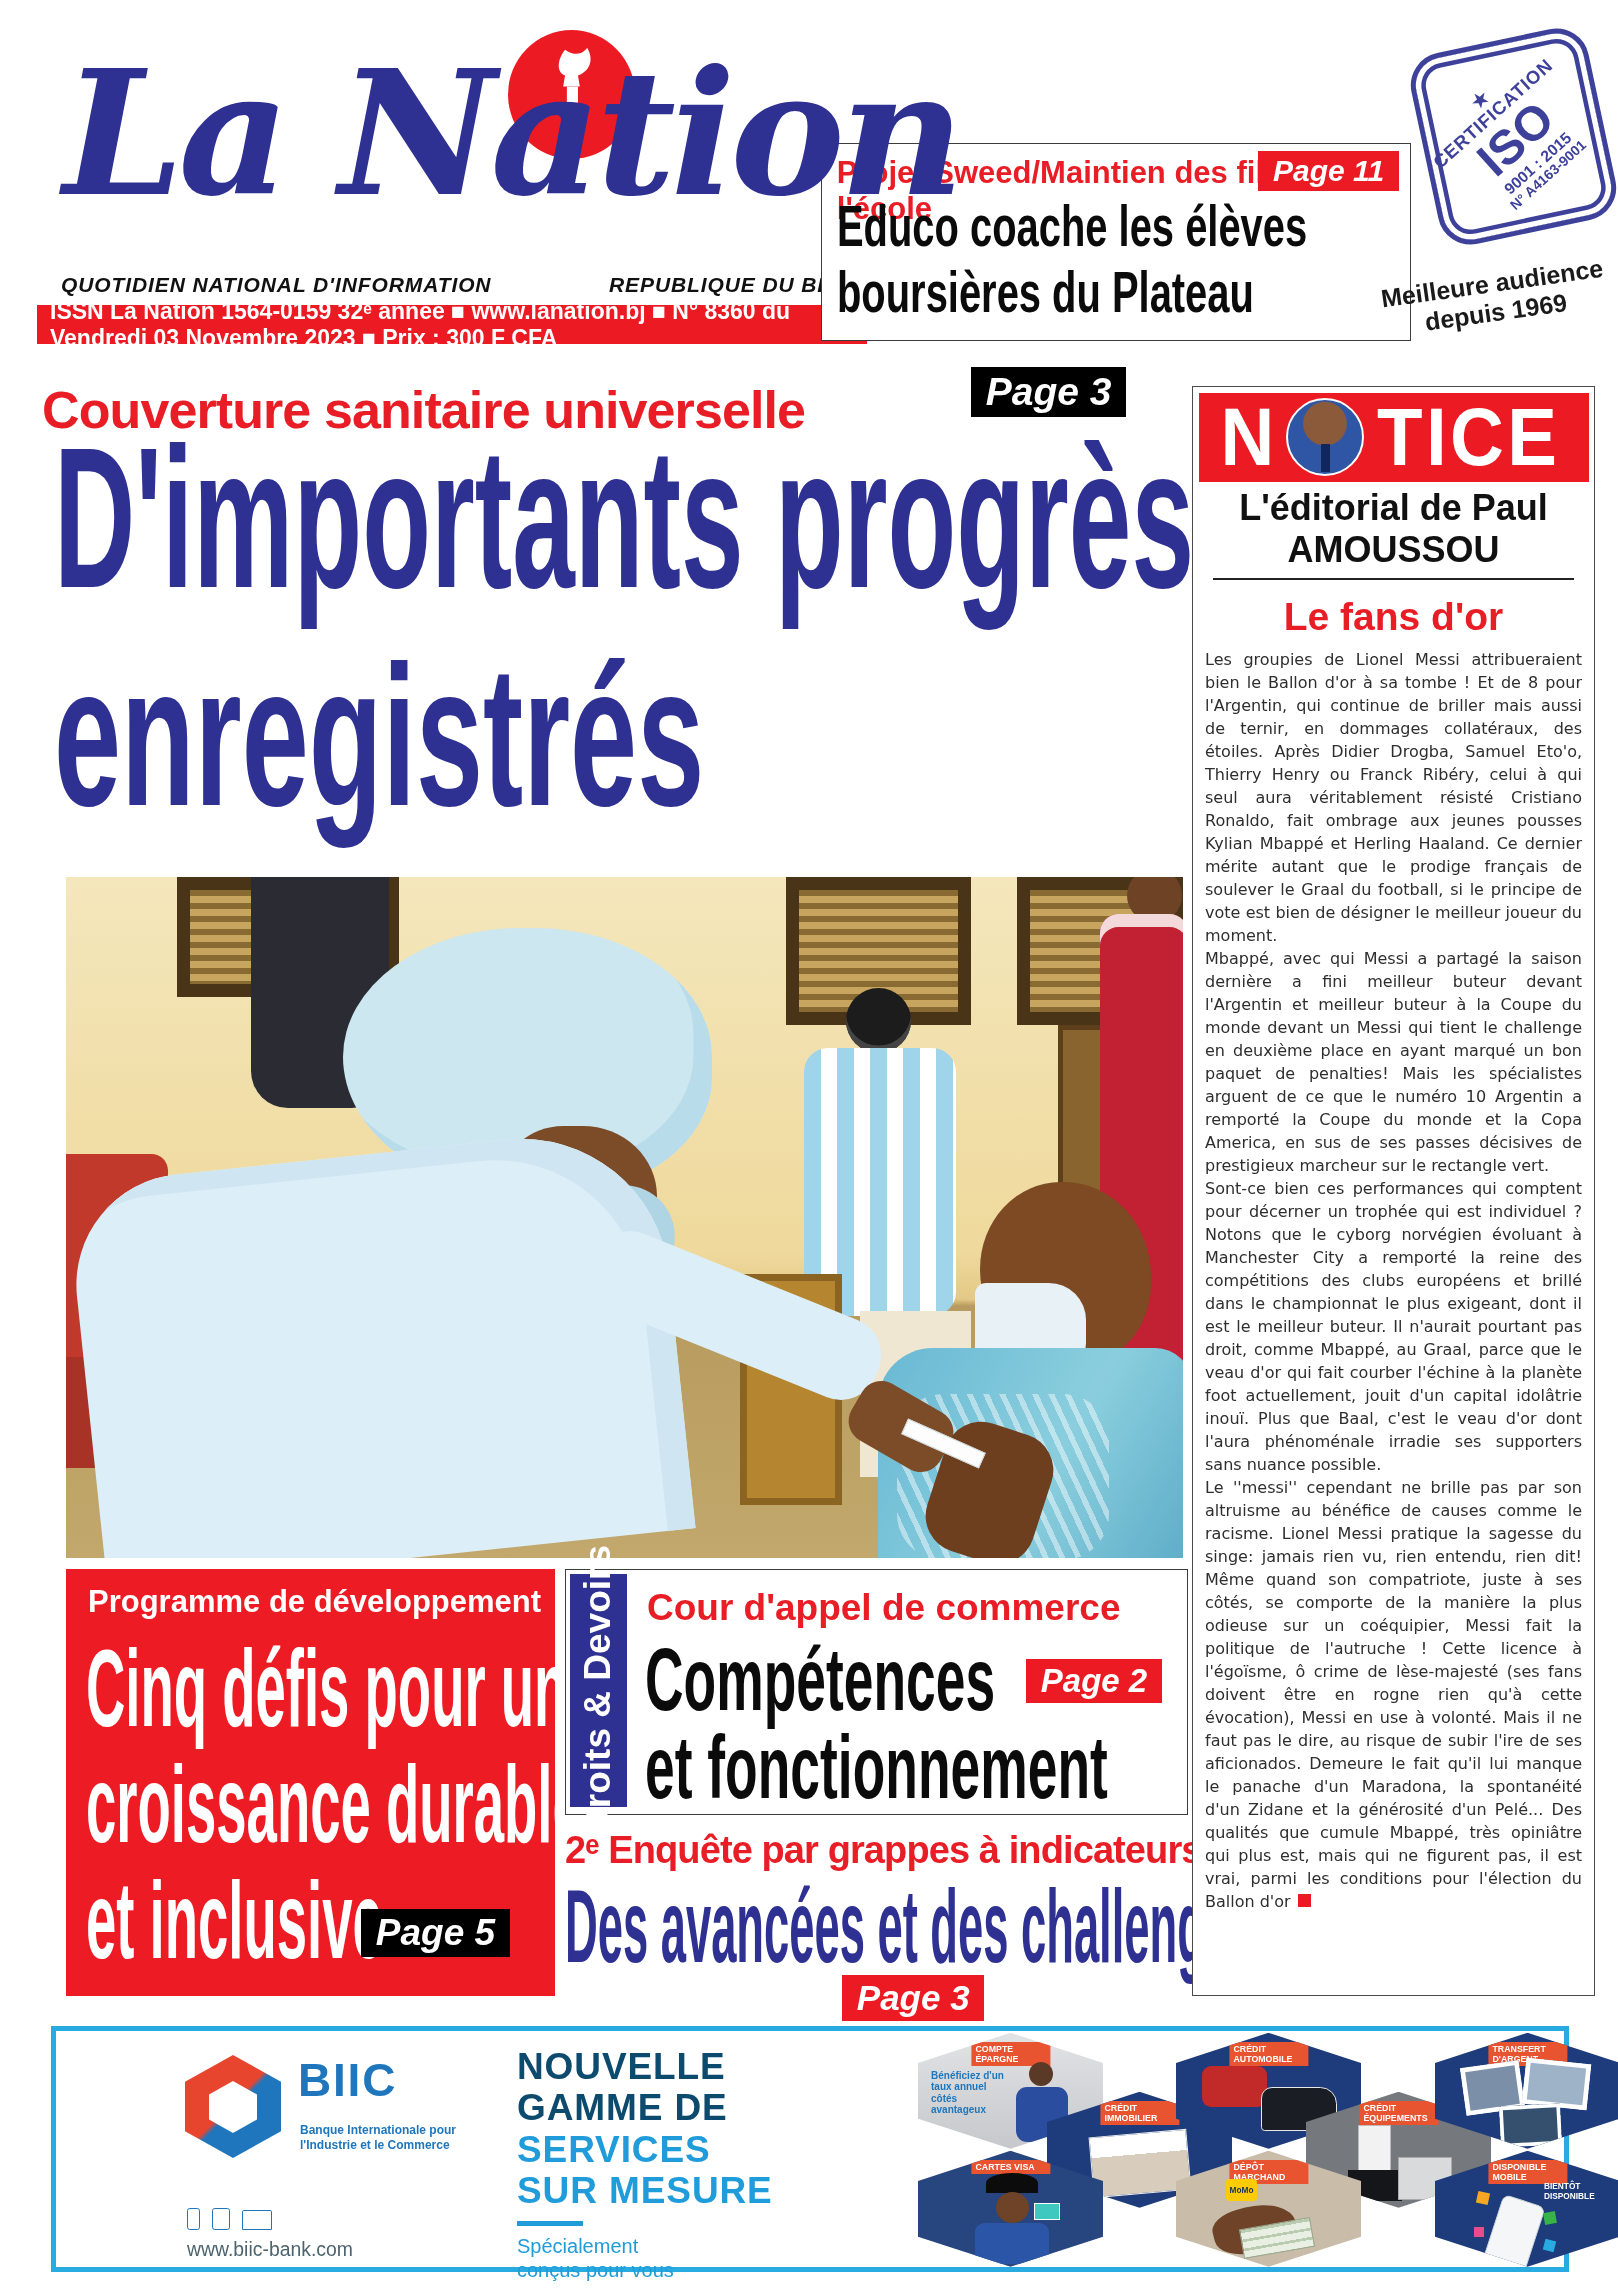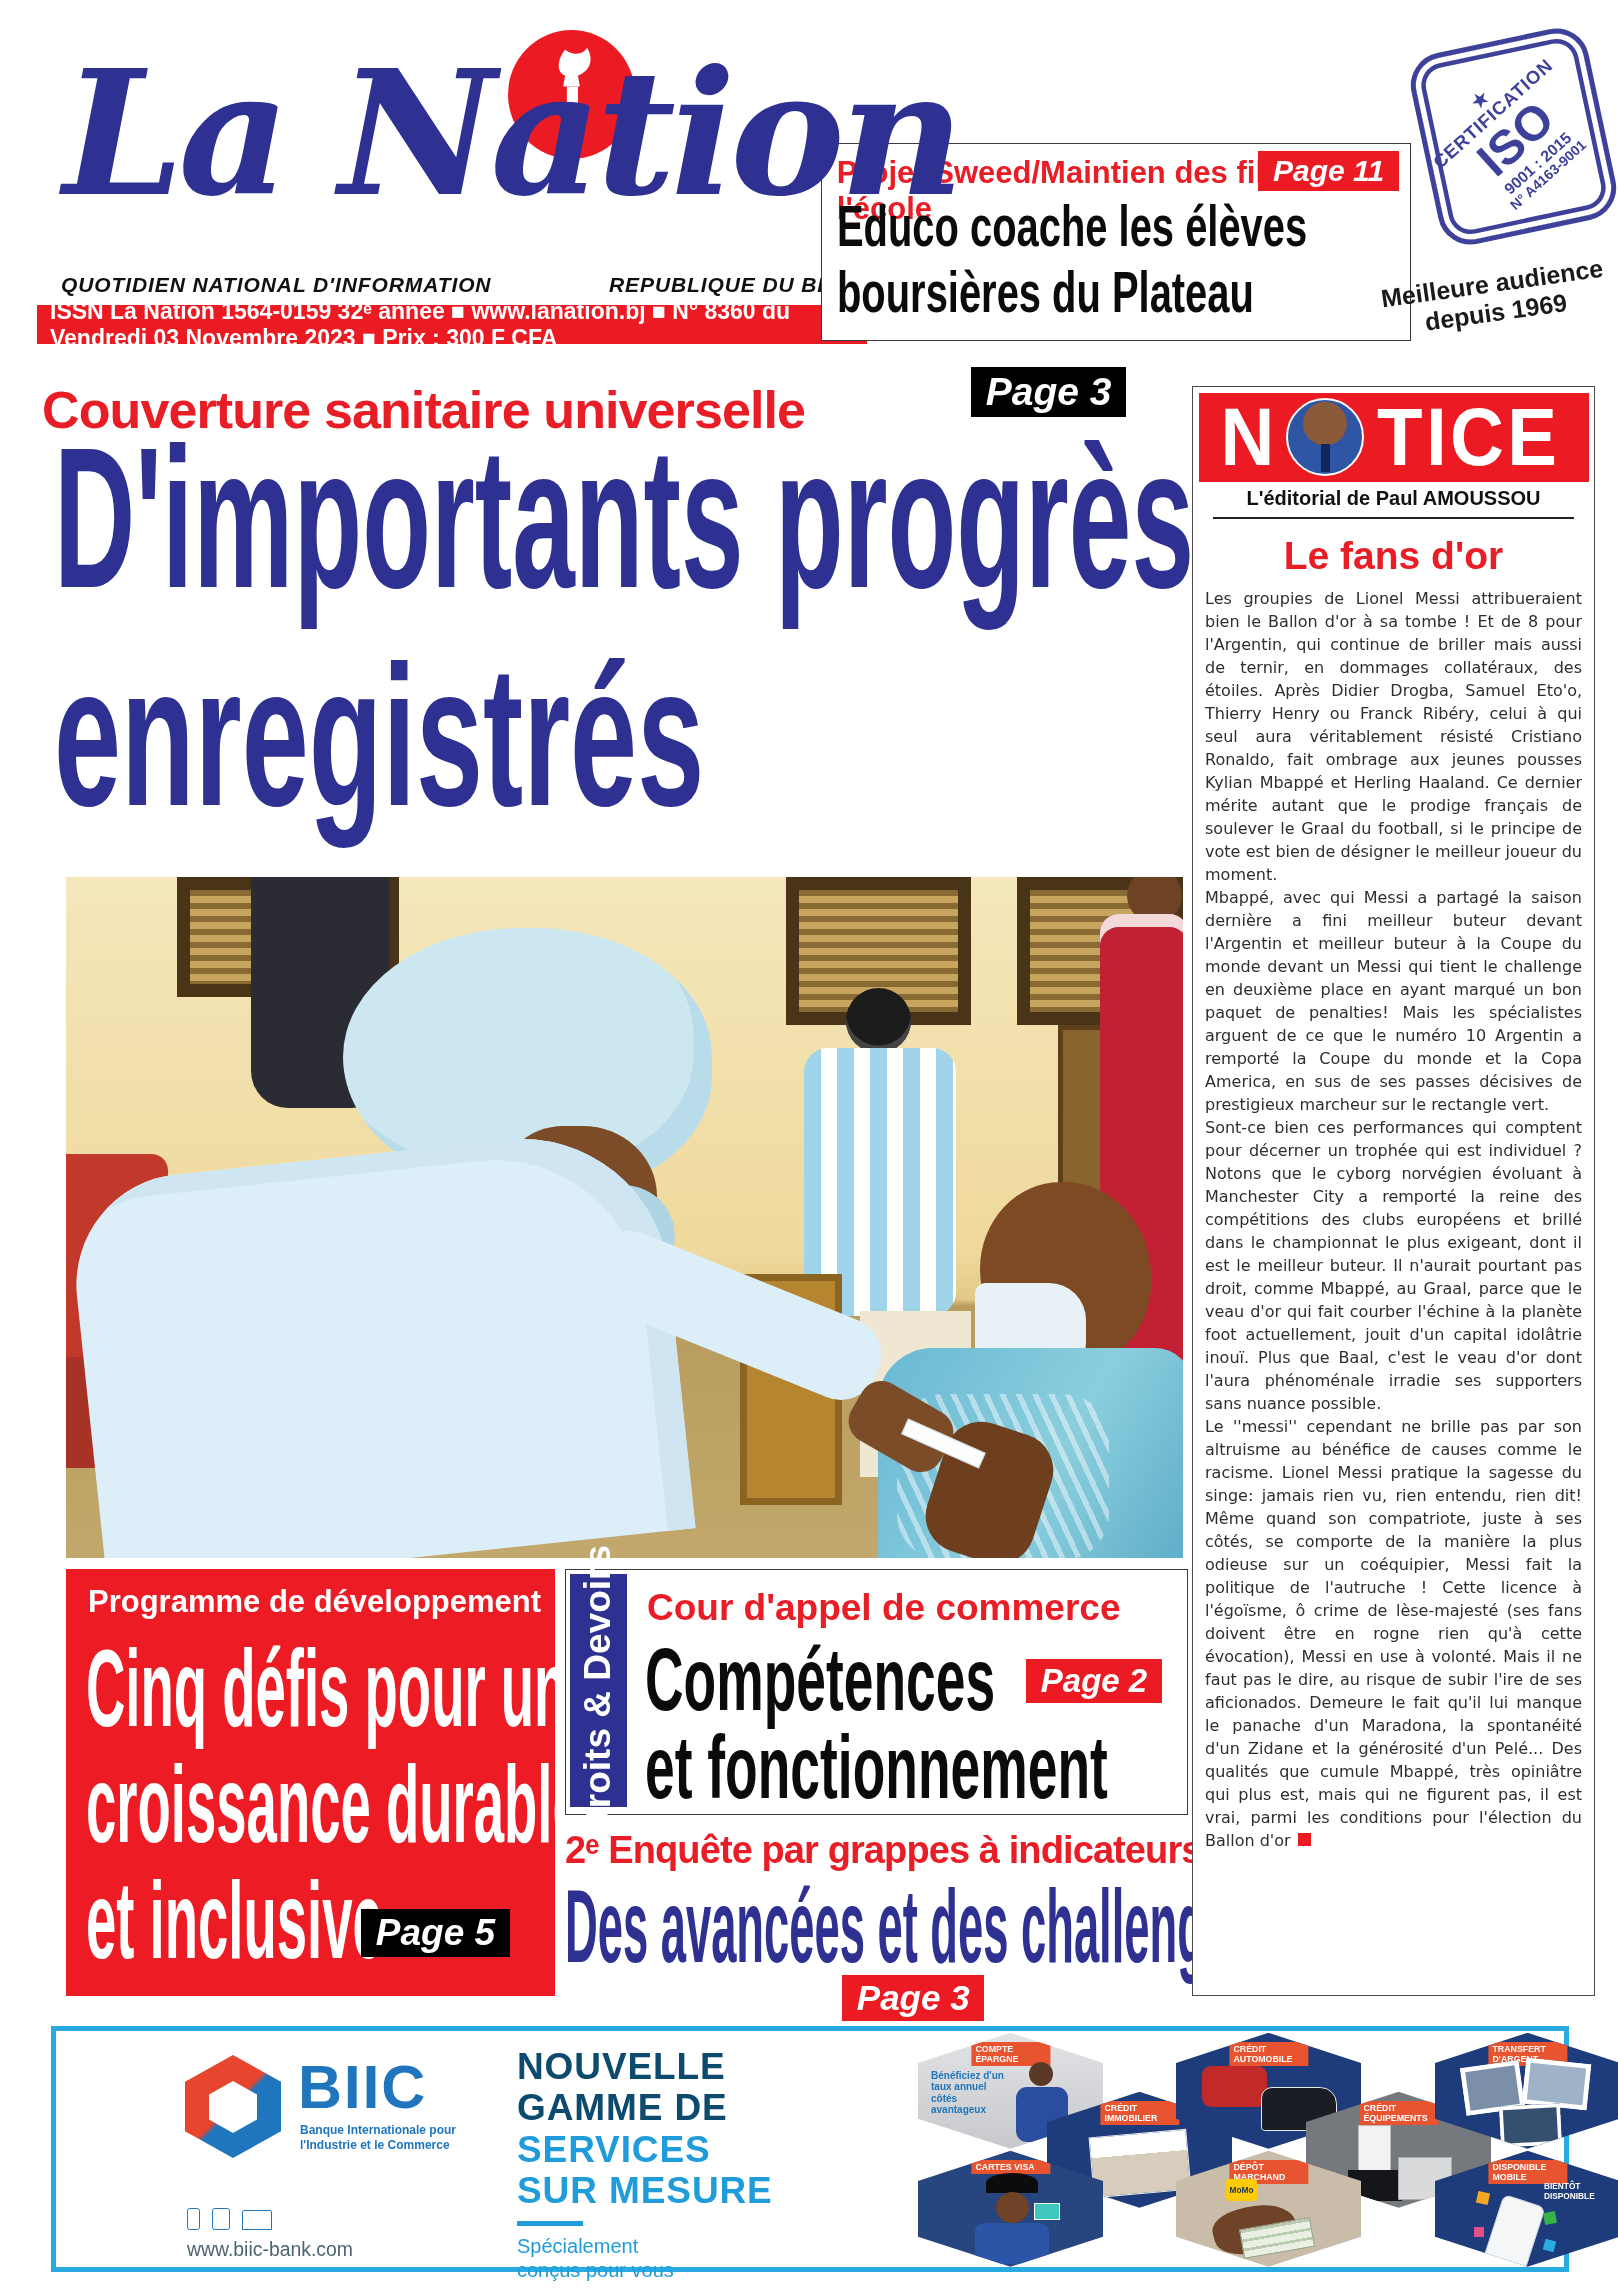--- a/index.html
+++ b/index.html
@@ -37,35 +37,35 @@
   .stamp-cap{font-weight:bold;color:#1a1a1a;text-align:center;transform:rotate(-8deg);
              font-size:25px;line-height:1.15;}
   
   .edit-col{border:1.8px solid #4a4a4a;background:#fff;}
   .notice-banner{background:#EC1B23;display:flex;align-items:center;justify-content:center;gap:5.5px;}
   .notice-letters{color:#fff;font-weight:bold;font-size:81px;letter-spacing:3.7px;line-height:1;
                   transform:scaleX(.92);transform-origin:50% 50%;}
   .avatar{width:74px;height:74px;border-radius:50%;background:radial-gradient(circle at 50% 32%,#8a5a3b 0 34%,#2F56A4 36%);
           border:2.8px solid #fff;overflow:hidden;position:relative;}
   .avatar::after{content:"";position:absolute;left:33px;top:44px;width:9.2px;height:28px;background:#10265c;}
-  .edit-byline{font-size:20px;font-weight:bold;color:#111;text-align:center;}
+  .edit-byline{font-size:36px;font-weight:bold;color:#111;text-align:center;}
   .edit-rule{height:1.8px;background:#222;margin:7.4px 20px 0 20px;}
   .edit-title{font-size:39px;font-weight:bold;color:#E91D25;text-align:center;}
   .edit-text{font-family:"DejaVu Sans",sans-serif;font-size:16px;line-height:23px;
              color:#2e2e2e;text-align:justify;padding:0 12px;}
   .edit-text p{margin:0;}
   .endmark{display:inline-block;width:13px;height:13px;background:#EC1B23;margin-left:7.4px;vertical-align:baseline;}
   
   .photo{background:linear-gradient(#F4E7BC 0%,#EFD99C 55%,#E3C987 62%,#B89B5E 63%,#C2A86C 100%);overflow:hidden;}
   .ph{position:absolute;}
   .window{background:repeating-linear-gradient(180deg,#8a6a33 0 6.5px,#c8a55f 6.5px 13px);
           border:13px solid #4A3418;box-sizing:border-box;}
   
   .ad{border:5.5px solid #29ABE2;background:#fff;box-sizing:border-box;}
-  .biic-word{color:#1F76BC;font-weight:bold;font-size:61px;line-height:1;letter-spacing:1.8px;}
+  .biic-word{color:#1F76BC;font-weight:bold;font-size:46px;line-height:1;letter-spacing:1.8px;}
   .biic-tag{color:#1F76BC;font-size:12px;font-weight:bold;line-height:1.25;}
   .ad-red{color:#0c4a6e;font-weight:bold;font-size:37px;line-height:1.12;letter-spacing:0.9px;}
   .ad-blue{color:#1F9CD9;font-weight:bold;font-size:37px;line-height:1.12;letter-spacing:0.9px;}
   .ad-sub{color:#1F9CD9;font-size:20px;line-height:1.2;}
   .ad-url{color:#4d646f;font-size:19.4px;}
   .hex{position:absolute;width:185px;height:116px;
        clip-path:polygon(50% 0%,100% 26%,100% 74%,50% 100%,0% 74%,0% 26%);}
   .chip{position:absolute;left:50%;top:9.2px;transform:translateX(-50%);background:#E8542F;color:#fff;
         font-weight:bold;font-size:8.8px;line-height:1.15;padding:1.8px 4.6px;width:70px;text-align:left;}
   .dev-ic{display:inline-block;border:1.8px solid #1F76BC;border-radius:2.8px;vertical-align:bottom;margin-right:7.4px;}

